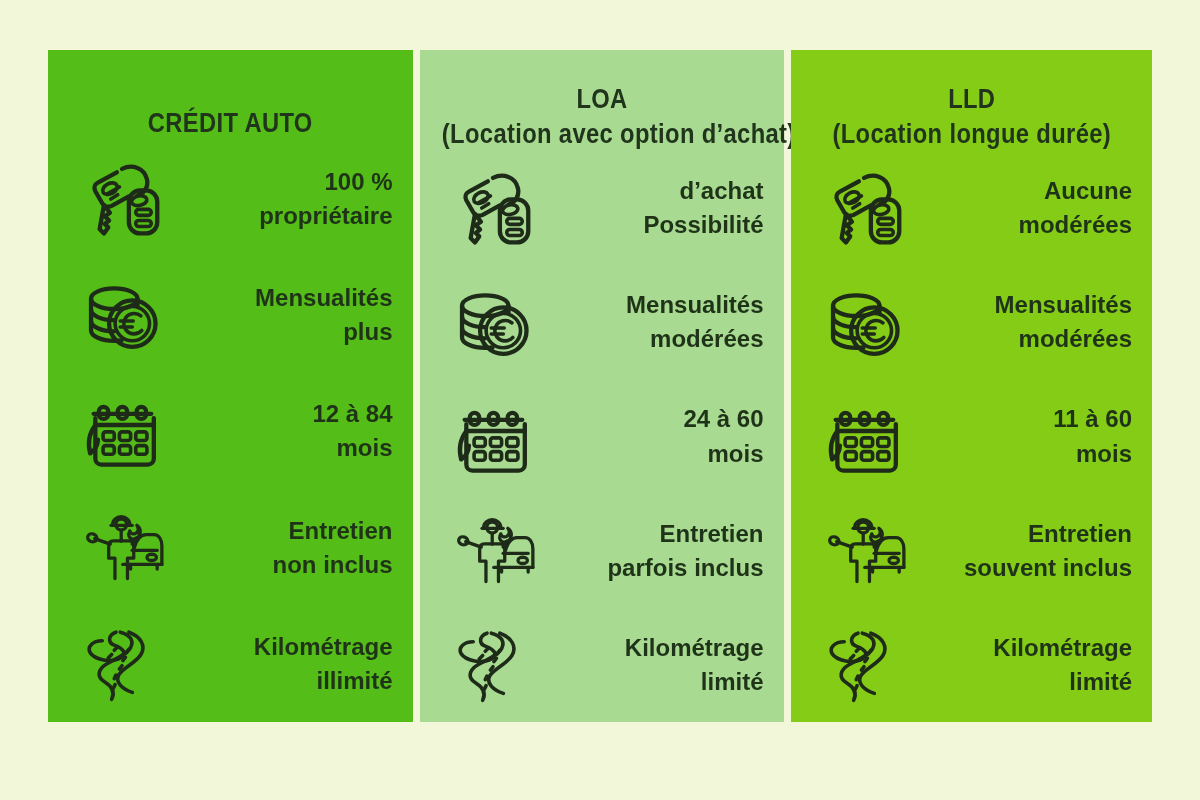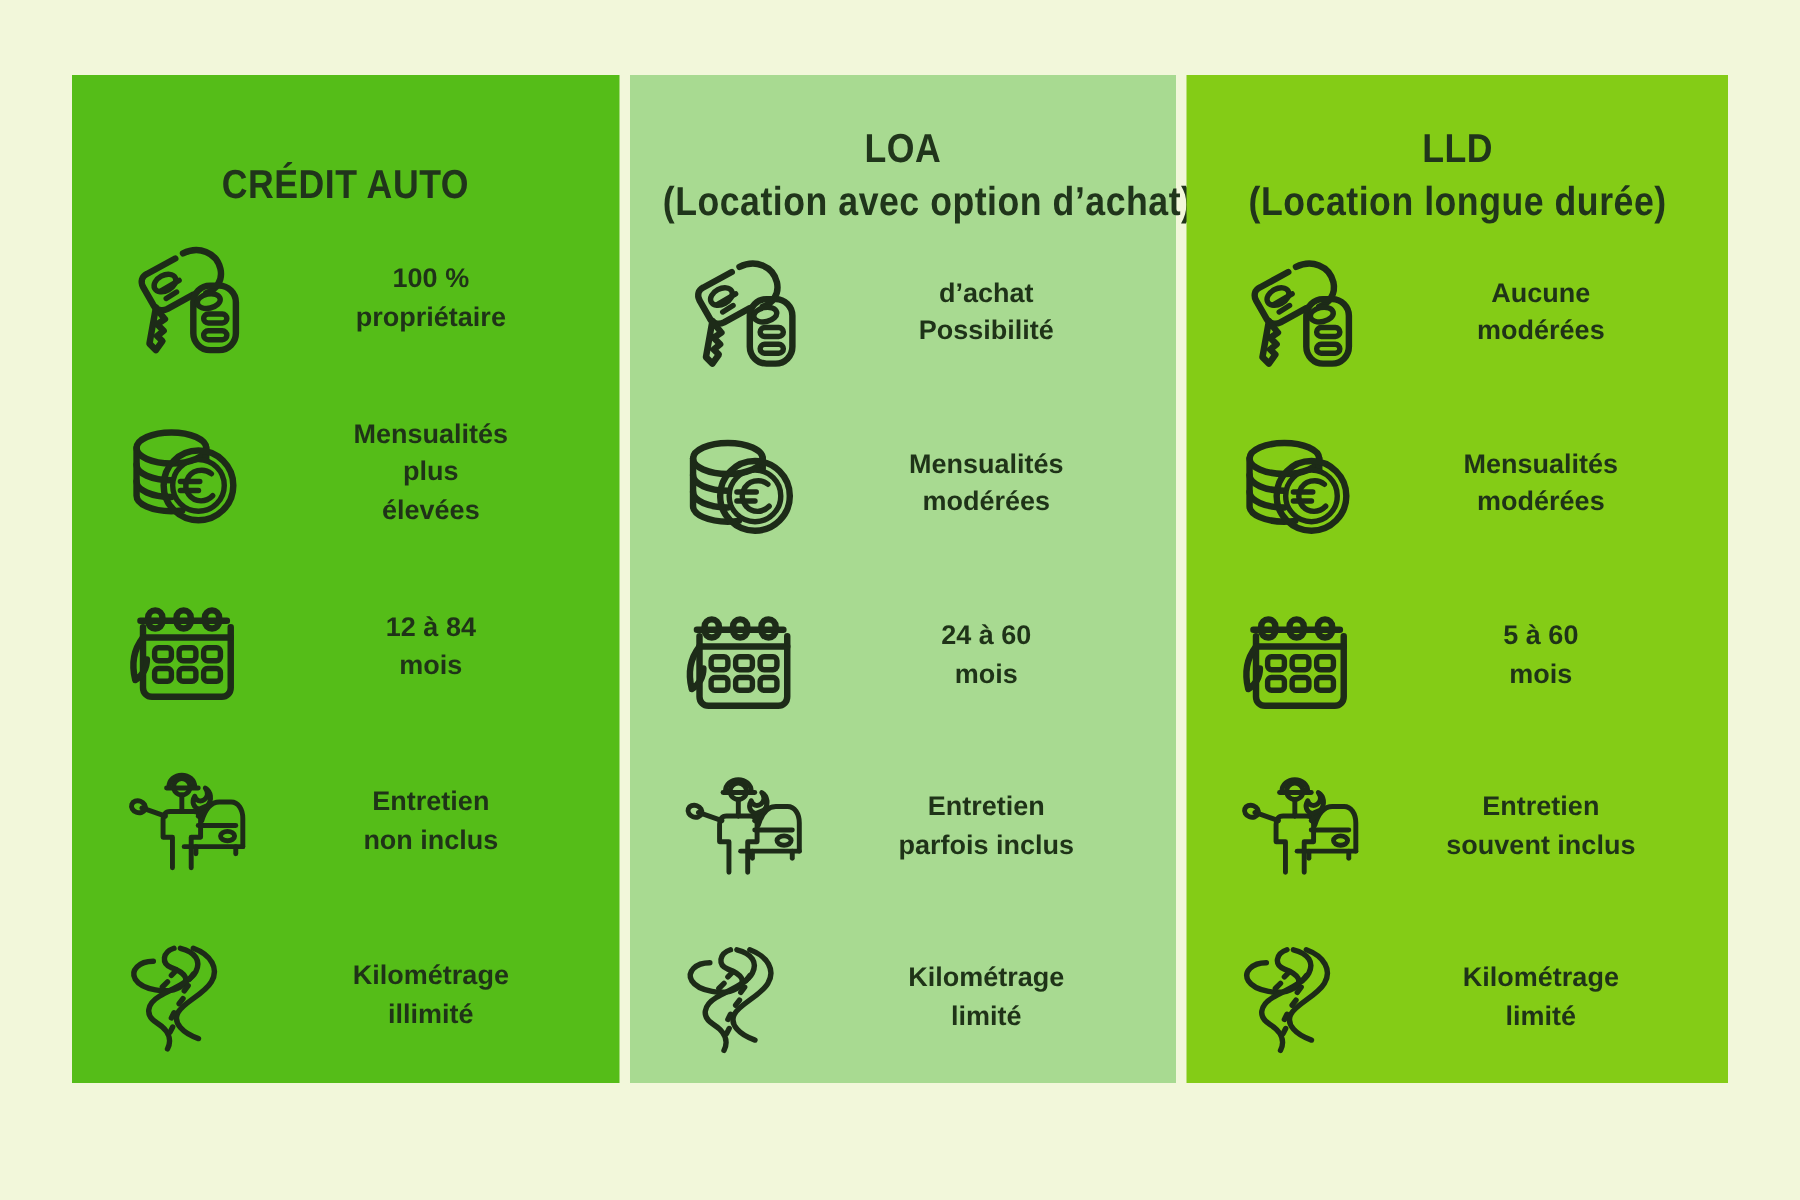--- a/index.html
+++ b/index.html
@@ -92,24 +92,24 @@
   .icon-cell svg .st-thin {
     fill: none;
     stroke: #1d2b18;
     stroke-width: 4.2;
     stroke-linecap: round;
     stroke-linejoin: round;
   }
 
   .row-text {
     flex: 1;
-    text-align: center;
+    text-align: right;
     color: #1f3318;
     font-weight: bold;
-    font-size: 18px;
+    font-size: 24px;
     line-height: 1.42;
     padding-right: 6px;
   }
   .row-text .ln { display: block; }
 </style>
 </head>
 <body>
 
 <div id="board">
     <div class="column col-0" style="background: rgb(85, 189, 24);">
@@ -146,21 +146,20 @@
     <circle class="st" cx="62" cy="60" rx="27" r="27"></circle>
     <circle class="st-thin" cx="62" cy="60" r="20"></circle>
     <path class="st-thin" d="M72 51 C66 46 56 48 53 56 C50 64 56 72 64 72 C68 72 71 70 73 68"></path>
     <path class="st-thin" d="M48 57 L63 57"></path>
     <path class="st-thin" d="M48 64 L62 64"></path>
   </svg>
 </div>
           <div class="row-text">
             <span class="ln">Mensualités</span>
             <span class="ln">plus</span>
-            <span class="ln">élevées</span>
           </div>
         </div>
         <div class="row">
           <div class="icon-cell">
   <svg viewBox="0 0 100 100">
     <rect class="st" x="23" y="22" width="11" height="14" rx="5.5"></rect>
     <rect class="st" x="45" y="22" width="11" height="14" rx="5.5"></rect>
     <rect class="st" x="67" y="22" width="11" height="14" rx="5.5"></rect>
     <path class="st" d="M17 30 L84 30"></path>
     <path class="st" d="M19 35 L19 82 C19 86 22 89 26 89 L80 89 C84 89 87 86 87 82 L87 35"></path>
@@ -396,21 +395,21 @@
     <path class="st" d="M19 43 C12 52 10 64 13 76 C19 72 22 66 22 60"></path>
     <rect class="st-thin" x="28" y="51" width="13" height="10" rx="3"></rect>
     <rect class="st-thin" x="47" y="51" width="13" height="10" rx="3"></rect>
     <rect class="st-thin" x="66" y="51" width="13" height="10" rx="3"></rect>
     <rect class="st-thin" x="28" y="67" width="13" height="10" rx="3"></rect>
     <rect class="st-thin" x="47" y="67" width="13" height="10" rx="3"></rect>
     <rect class="st-thin" x="66" y="67" width="13" height="10" rx="3"></rect>
   </svg>
 </div>
           <div class="row-text">
-            <span class="ln">5 à 60</span>
+            <span class="ln">11 à 60</span>
             <span class="ln">mois</span>
           </div>
         </div>
         <div class="row">
           <div class="icon-cell">
   <svg viewBox="0 0 110 90">
     <path class="st-thin" d="M71 44 C74 34 79 28 86 28 L96 28 C102 28 106 34 106 42 L106 66"></path>
     <path class="st-thin" d="M56 66 L106 66"></path>
     <path class="st-thin" d="M68 48 L100 48"></path>
     <ellipse class="st-thin" cx="93" cy="57" rx="6" ry="4"></ellipse>

